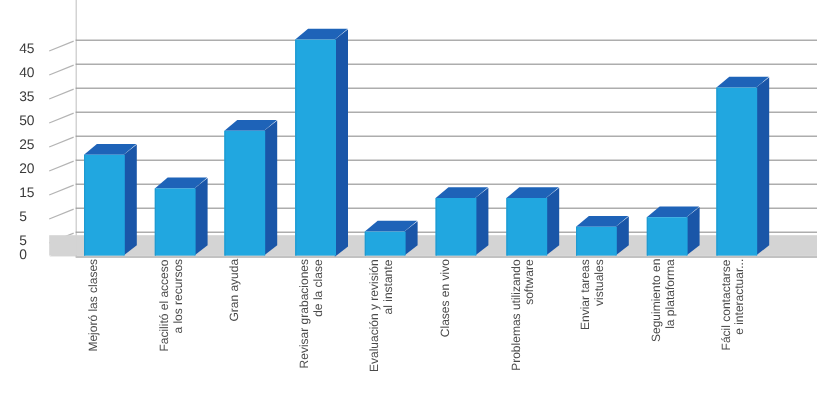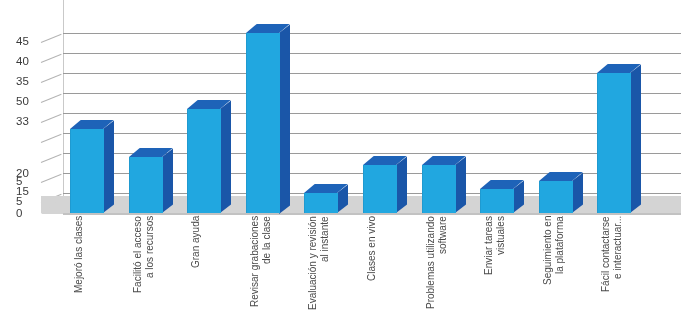--- a/index.html
+++ b/index.html
@@ -143,23 +143,23 @@
         <div class="gridline" style="top: 172.889px; background: rgb(154, 154, 154);"></div>
         <div class="grid-skew" style="top: 181.889px; left: 41px; transform: rotate(-22deg);"></div>
         <div class="gridline" style="top: 192.944px; background: rgb(154, 154, 154);"></div>
         <div class="grid-skew" style="top: 201.944px; left: 41px; transform: rotate(-22deg);"></div>
       </div>
     <div id="yticks">
         <div class="ytick" style="top: 35.5px; color: rgb(58, 58, 58);">45</div>
         <div class="ytick" style="top: 55.5556px; color: rgb(58, 58, 58);">40</div>
         <div class="ytick" style="top: 75.6111px; color: rgb(58, 58, 58);">35</div>
         <div class="ytick" style="top: 95.6667px; color: rgb(58, 58, 58);">50</div>
-        <div class="ytick" style="top: 115.722px; color: rgb(58, 58, 58);">33</div>
-        <div class="ytick" style="top: 135.778px; color: rgb(58, 58, 58); margin-top: 32px;">20</div>
-        <div class="ytick" style="top: 155.833px; color: rgb(58, 58, 58); margin-top: 30px;">15</div>
+        <div class="ytick" style="top: 115.722px; color: rgb(58, 58, 58);">25</div>
+        <div class="ytick" style="top: 135.778px; color: rgb(58, 58, 58);">20</div>
+        <div class="ytick" style="top: 155.833px; color: rgb(58, 58, 58);">15</div>
         <div class="ytick" style="top: 175.889px; color: rgb(58, 58, 58);">5</div>
         <div class="ytick" style="top: 195.944px; color: rgb(58, 58, 58);">5</div>
         <div class="ytick" style="top: 208px; color: rgb(58, 58, 58);">0</div>
       </div>
 
     <div class="floor-top"></div>
     <div class="floor-wedge2"></div>
     <div class="floor-front"></div>
 
     <div class="bars" id="bars">

